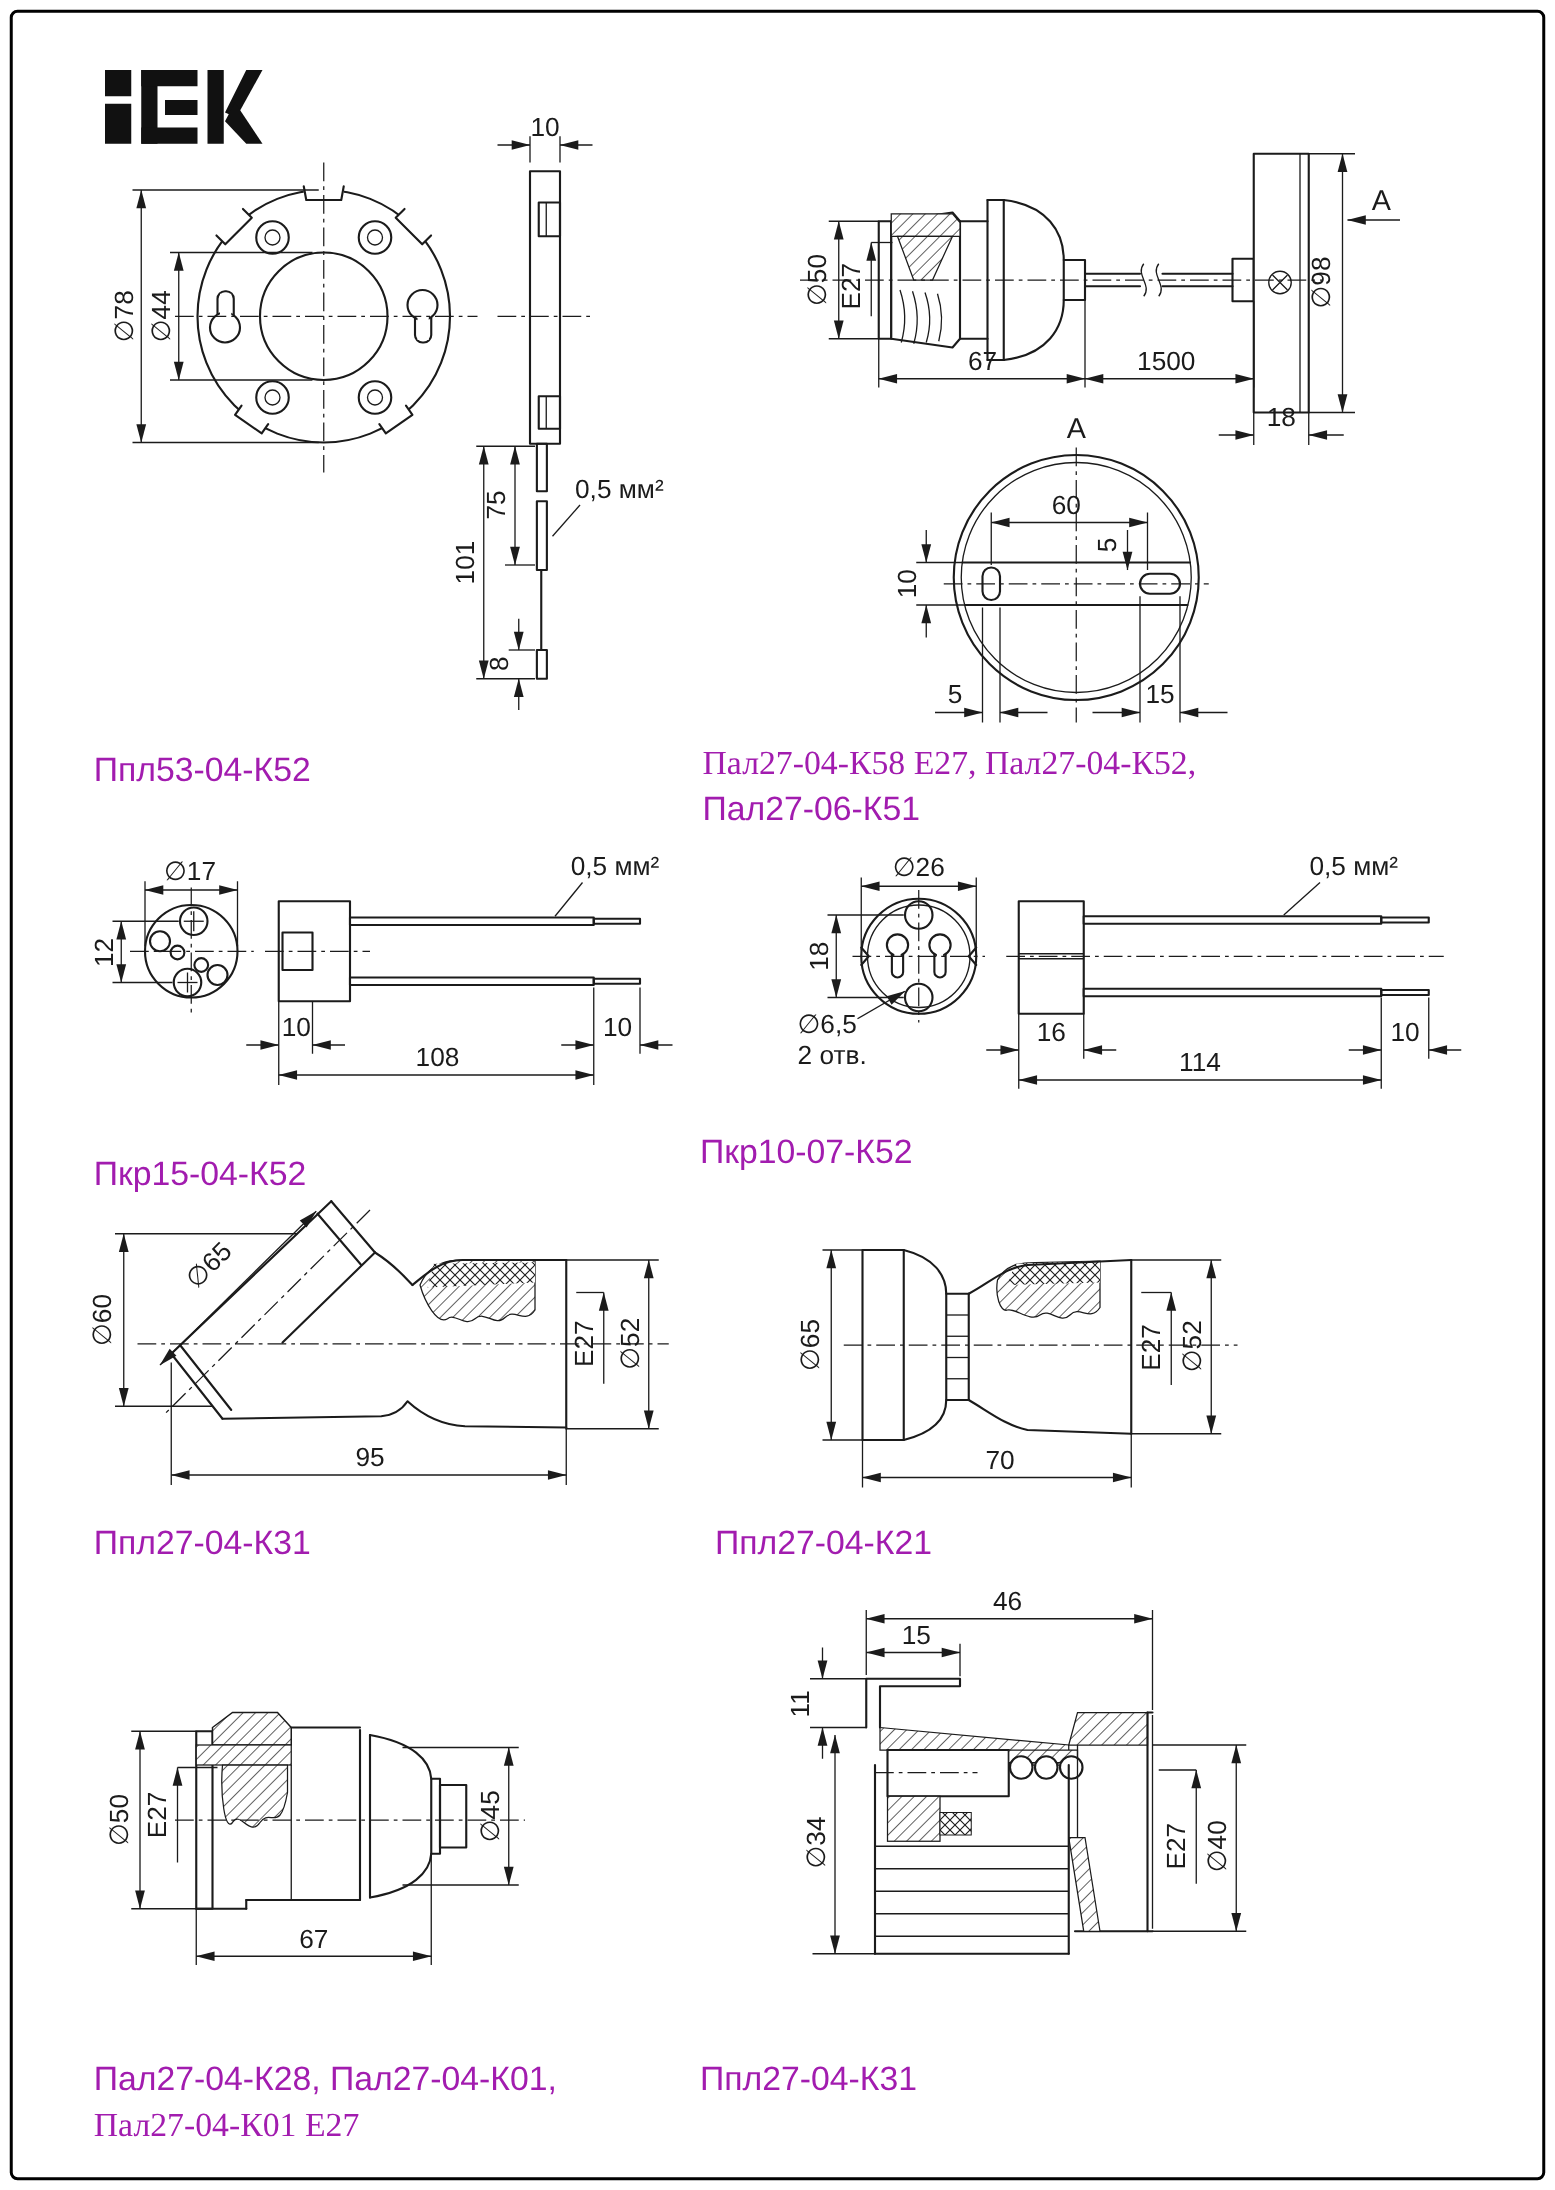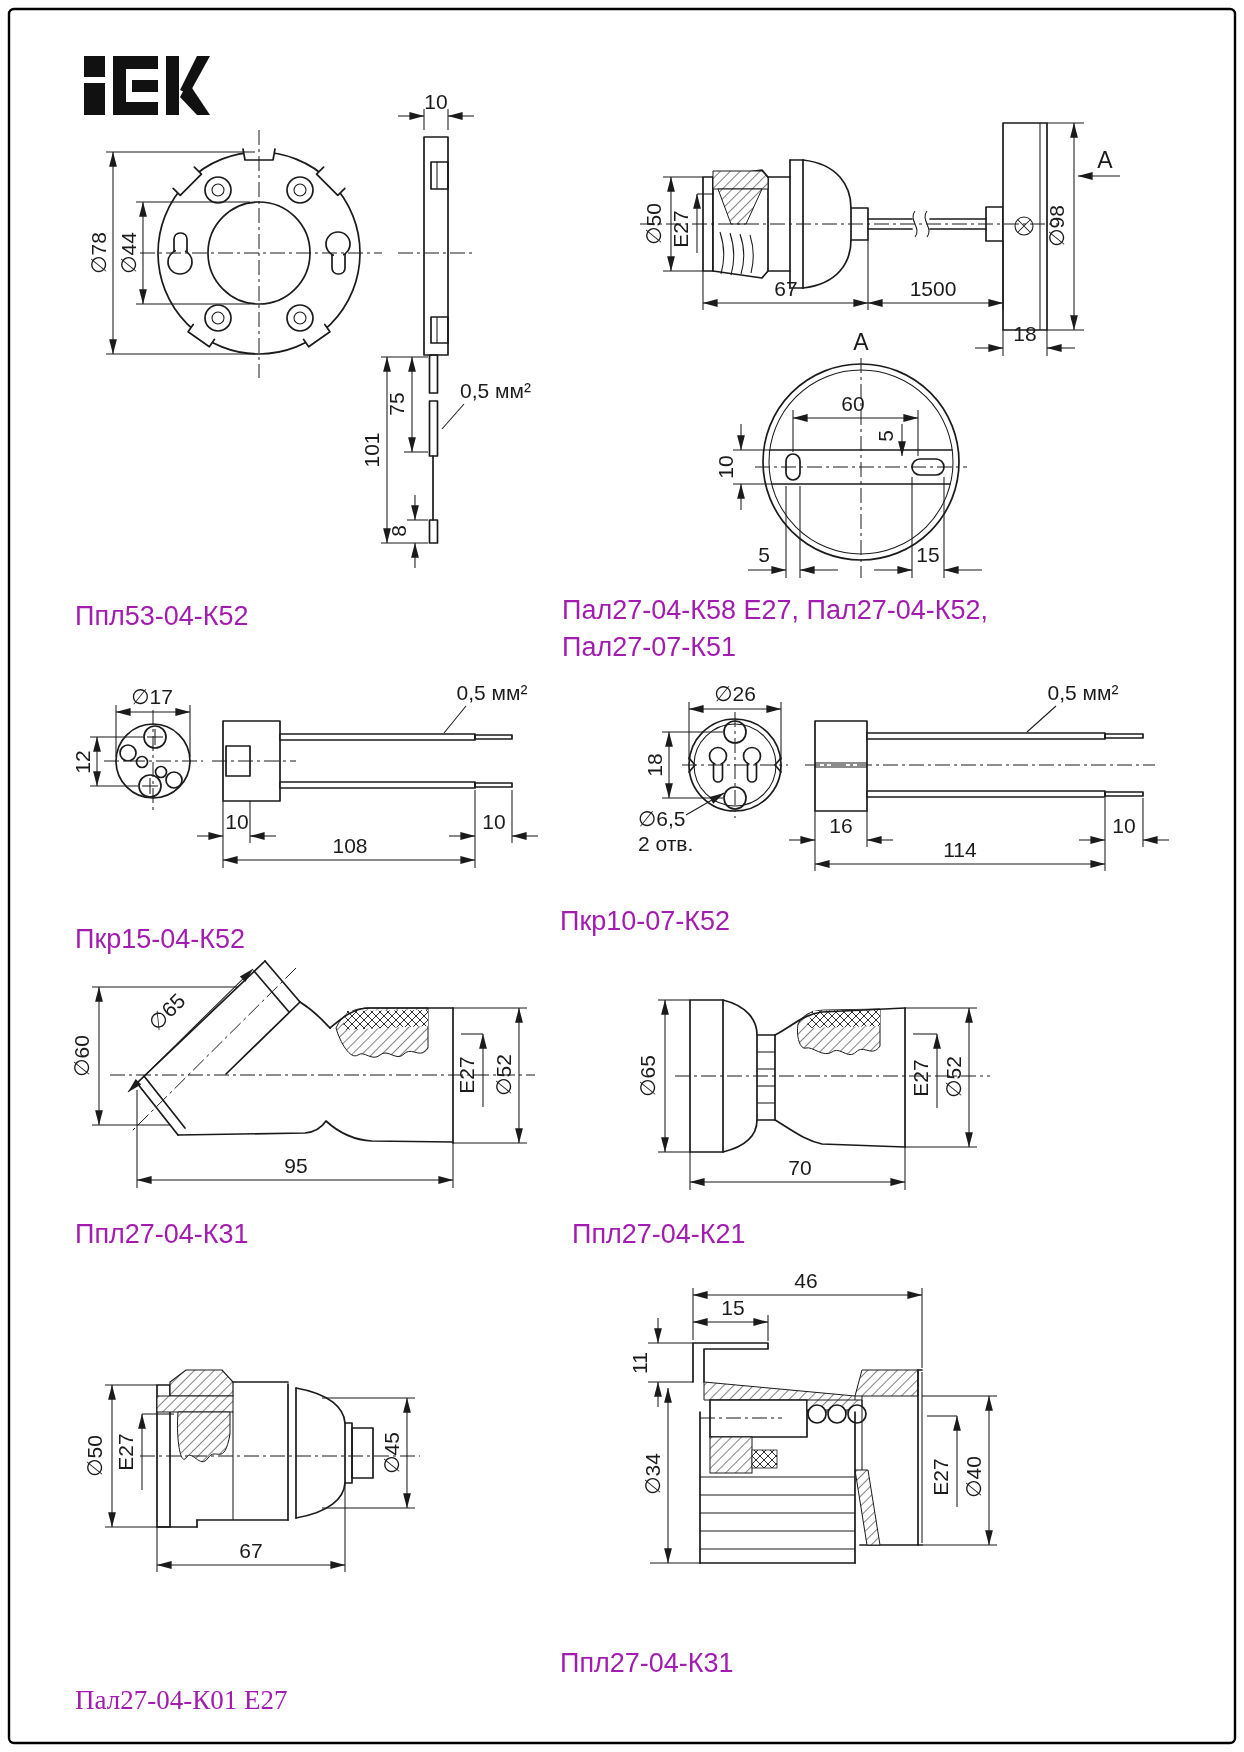--- a/index.html
+++ b/index.html
@@ -511,22 +511,23 @@
   <text class="dim" x="733" y="1315" text-anchor="middle">15</text>
   <text class="dim" transform="rotate(-90 647 1363)" x="647" y="1363" text-anchor="middle">11</text>
   <text class="dim" transform="rotate(-90 660 1474)" x="660" y="1474" text-anchor="middle">∅34</text>
   <text class="dim" transform="rotate(-90 948 1477)" x="948" y="1477" text-anchor="middle">E27</text>
   <text class="dim" transform="rotate(-90 981 1477)" x="981" y="1477" text-anchor="middle">∅40</text>
 </g>
 </svg>
 
 
 <div class="cap" style="left:75px;top:598px;">Ппл53-04-К52</div>
-<div class="cap" style="left:562px;top:592px;">Пал27-04-К58 Е27, Пал27-04-К52,</div>
-<div class="cap" style="left:562px;top:629px;">Пал27-07-К51</div>
+<div class="cap" style="left:562px;top:592px;font-family:Liberation Serif, serif;">Пал27-04-К58 Е27, Пал27-04-К52,</div>
+<div class="cap" style="left:562px;top:629px;">Пал27-06-К51</div>
 <div class="cap" style="left:75px;top:921px;">Пкр15-04-К52</div>
 <div class="cap" style="left:560px;top:903px;">Пкр10-07-К52</div>
 <div class="cap" style="left:75px;top:1216px;">Ппл27-04-К31</div>
 <div class="cap" style="left:572px;top:1216px;">Ппл27-04-К21</div>
+<div class="cap" style="left:75px;top:1645px;">Пал27-04-К28, Пал27-04-К01,</div>
 <div class="cap" style="left:75px;top:1682px;font-family:Liberation Serif, serif;">Пал27-04-К01 Е27</div>
 <div class="cap" style="left:560px;top:1645px;">Ппл27-04-К31</div>
 
 </div>
 
 </body></html>

